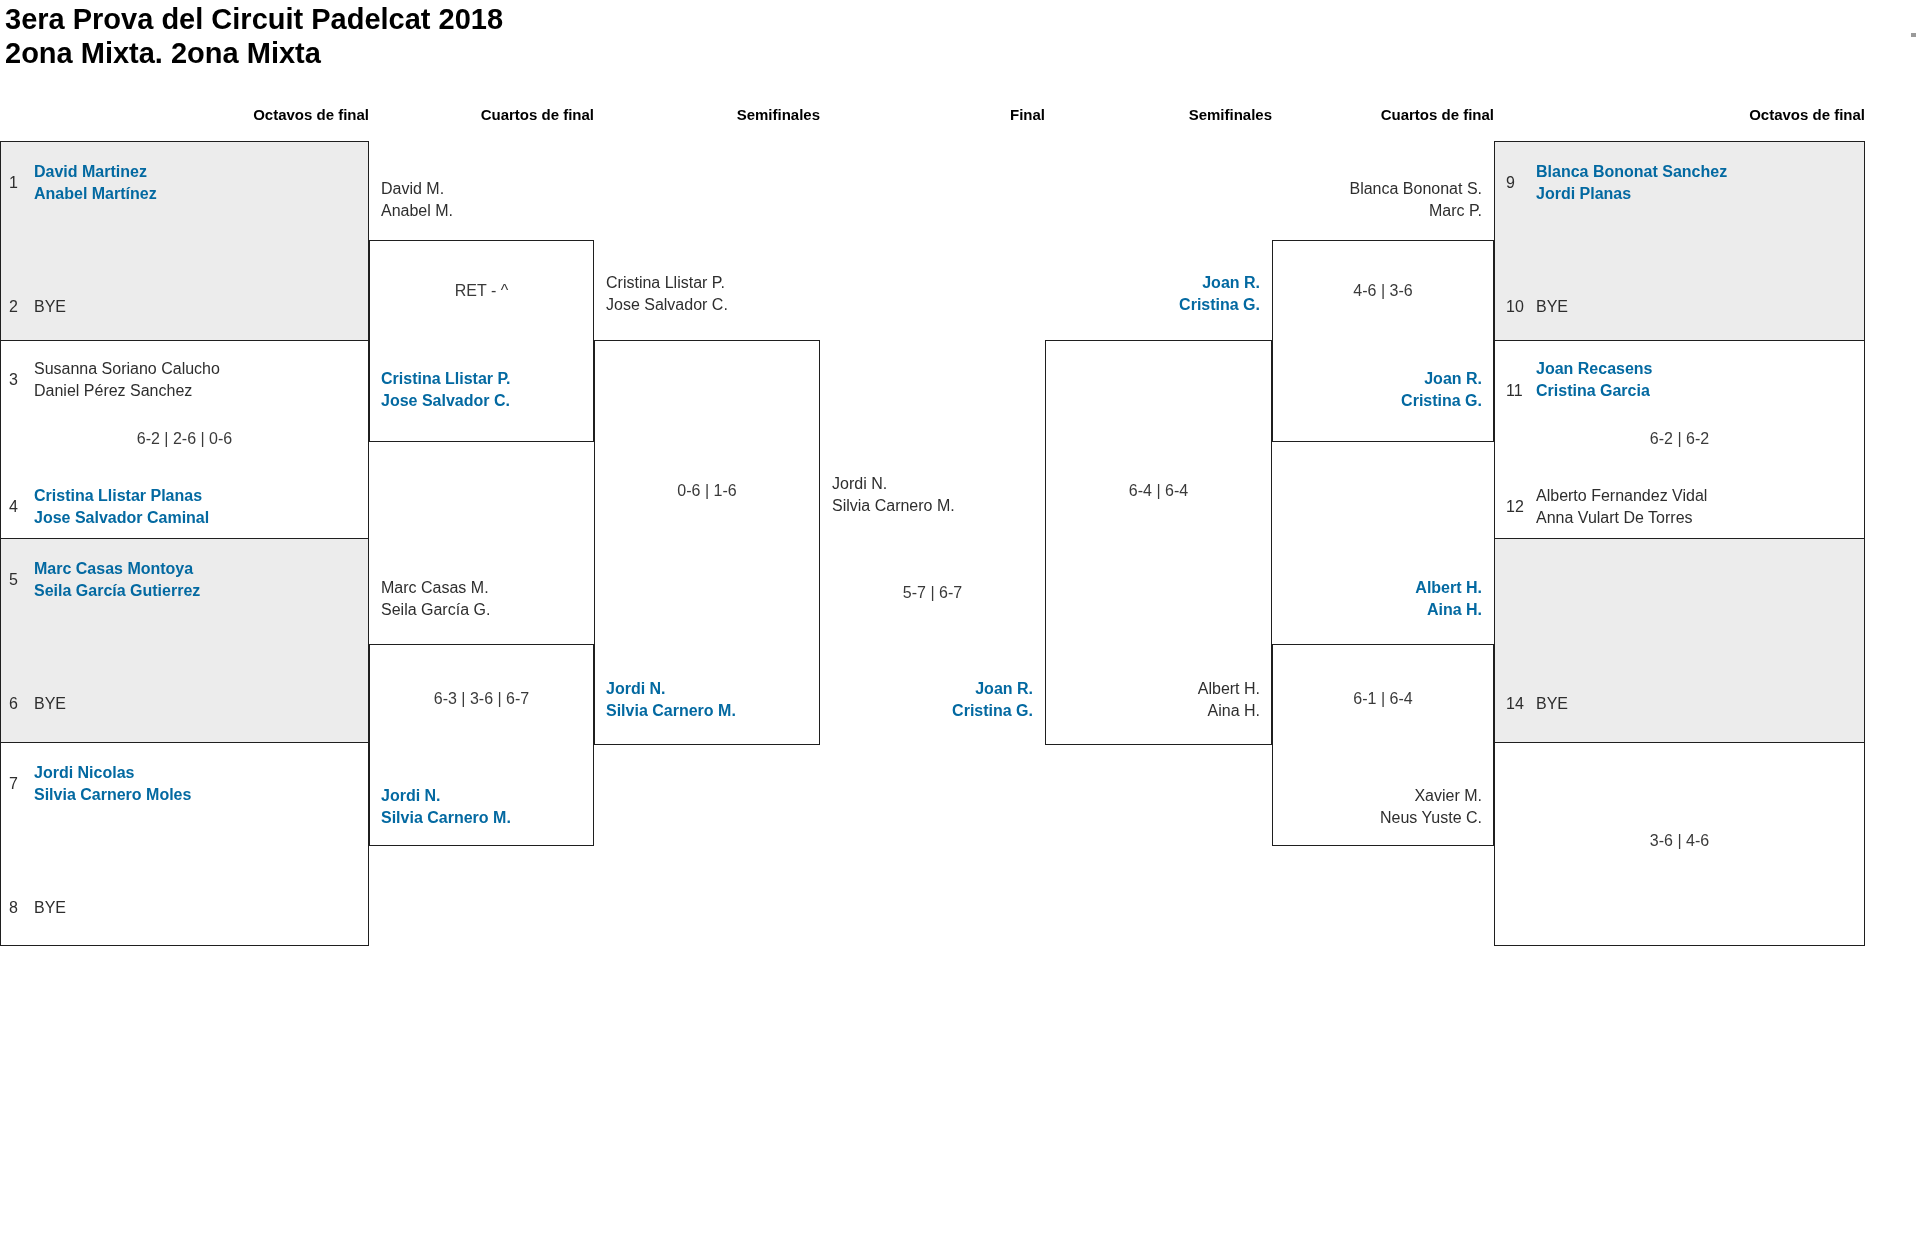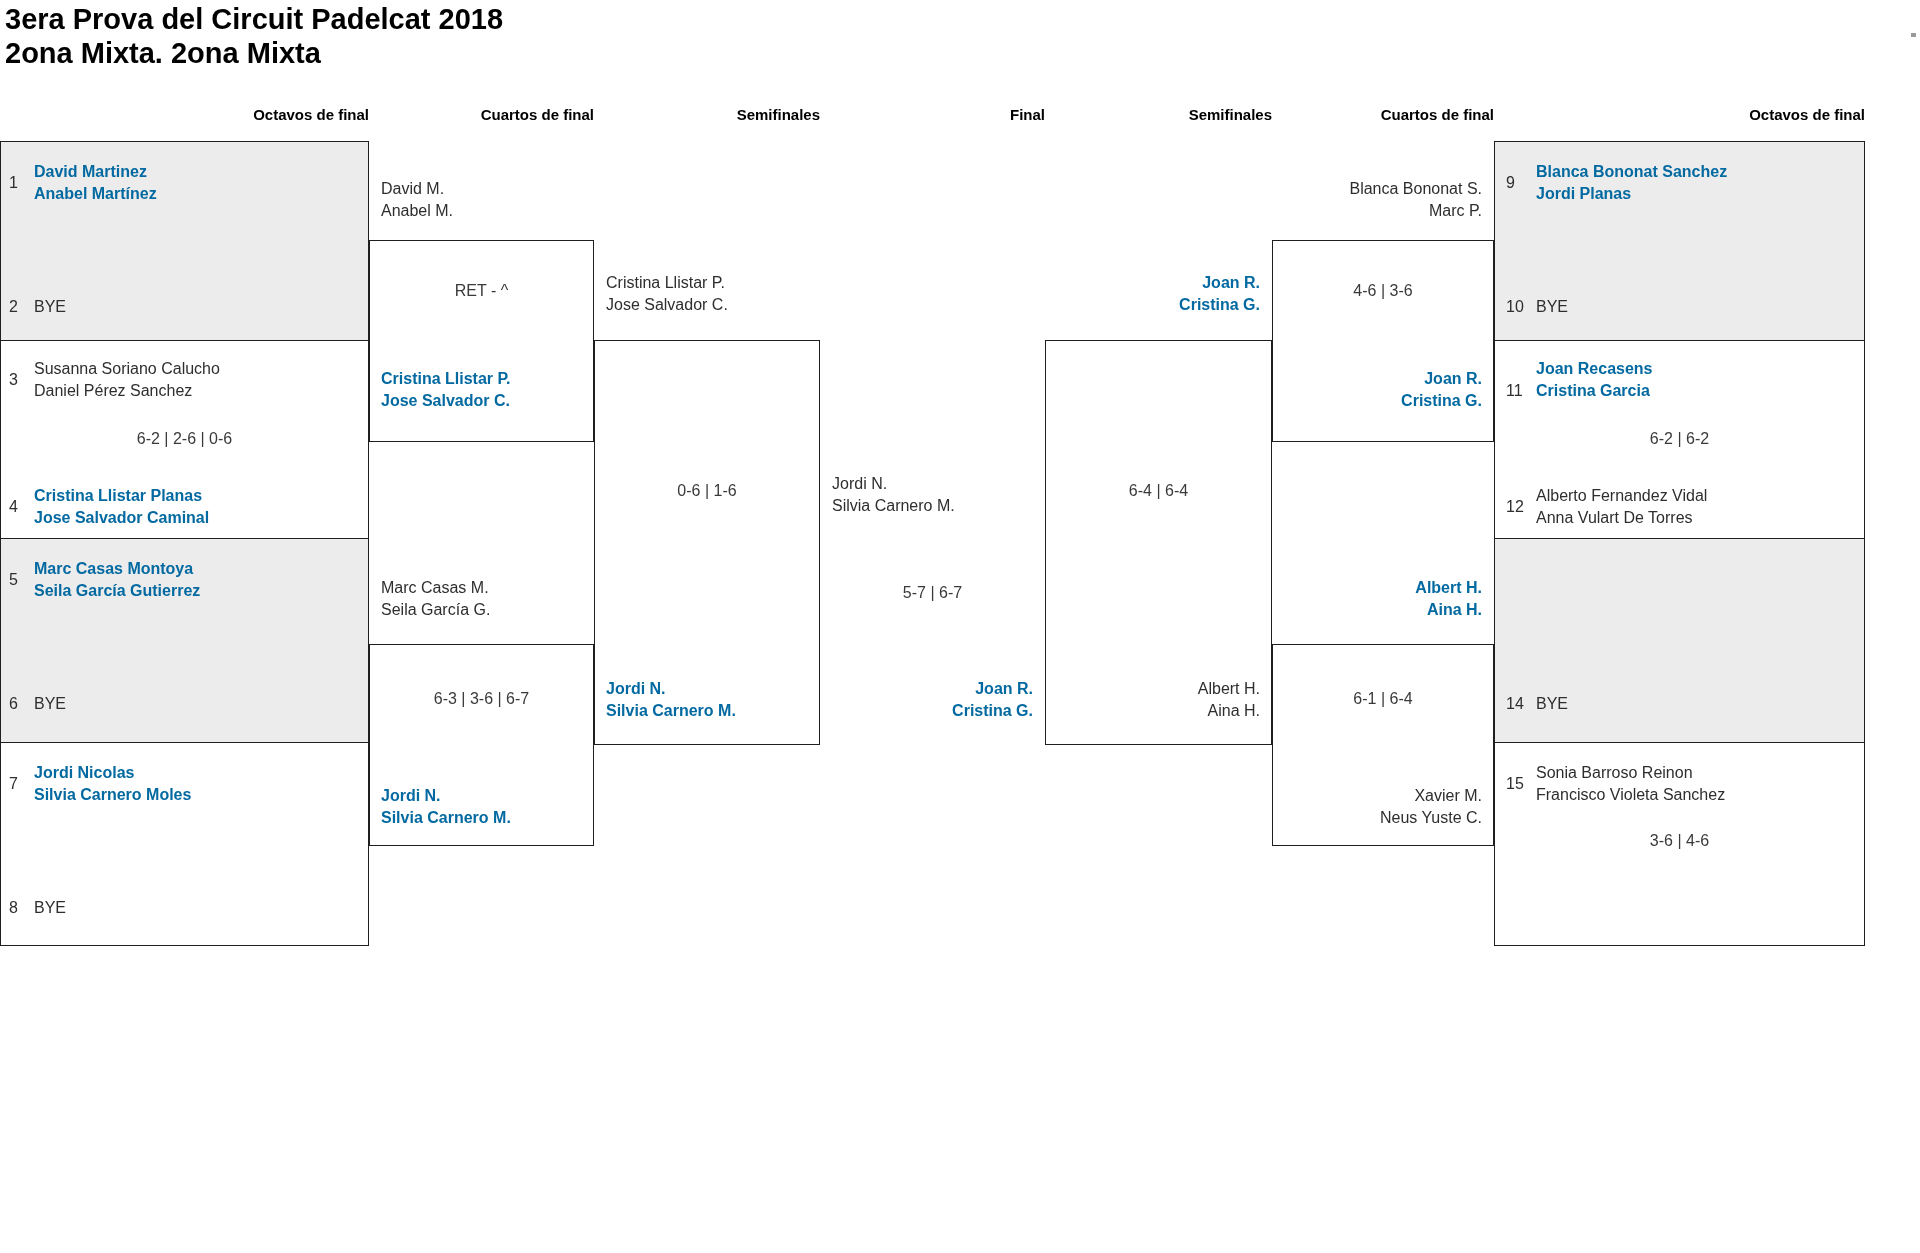--- a/index.html
+++ b/index.html
@@ -137,27 +137,20 @@
       <div>Alberto Fernandez Vidal</div>
         <div>Anna Vulart De Torres</div>
     </div>
   </div>
   <div class="slot" style="left:1506px;top:693px;width:350px;height:22px;">
     <span class="seed wide">14</span>
     <div class="names">
         <div>BYE</div>
       </div>
   </div>
-  <div class="slot" style="left:1506px;top:762px;width:350px;height:44px;">
-    <span class="seed wide">15</span>
-    <div class="names">
-      <div>Sonia Barroso Reinon</div>
-        <div>Francisco Violeta Sanchez</div>
-    </div>
-  </div>
   <div class="score" style="left:1494px;top:830px;width:371px;">3-6 | 4-6</div>
 
   <div class="label" style="left:381px;top:178px;">
     <div>David M.</div>
       <div>Anabel M.</div>
   </div>
   <div class="score" style="left:369px;top:280px;width:225px;">RET - ^</div>
   <div class="label bold" style="left:381px;top:368px;">
     <div>Cristina Llistar P.</div>
       <div>Jose Salvador C.</div>

